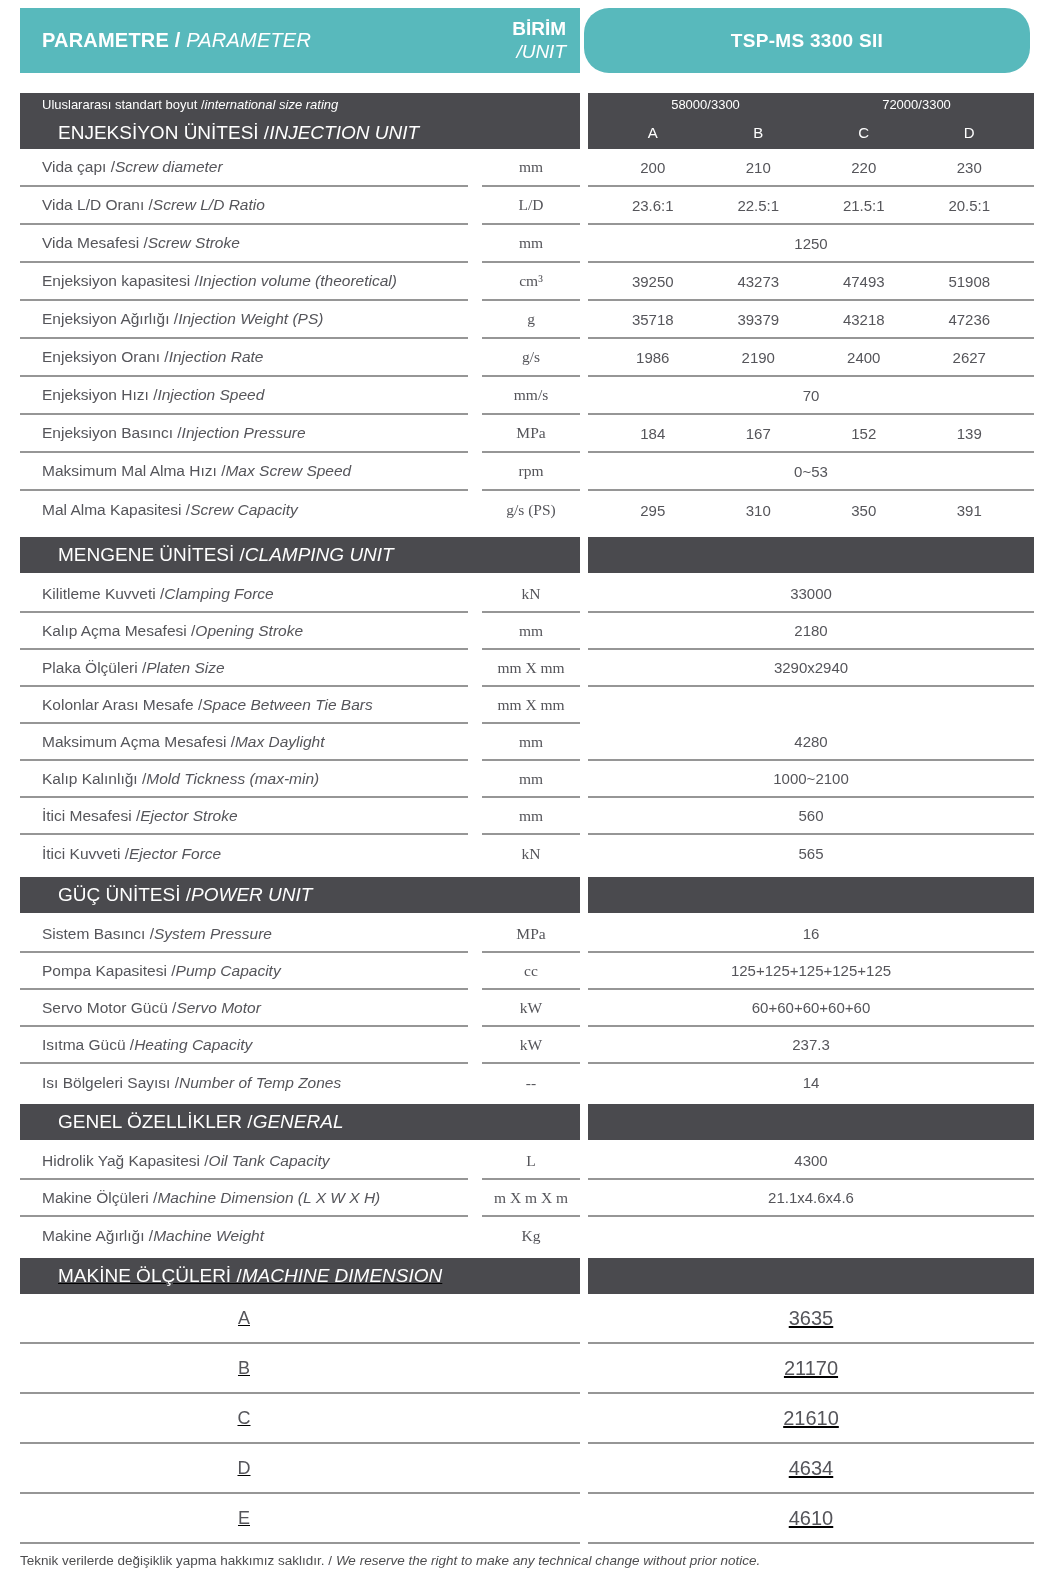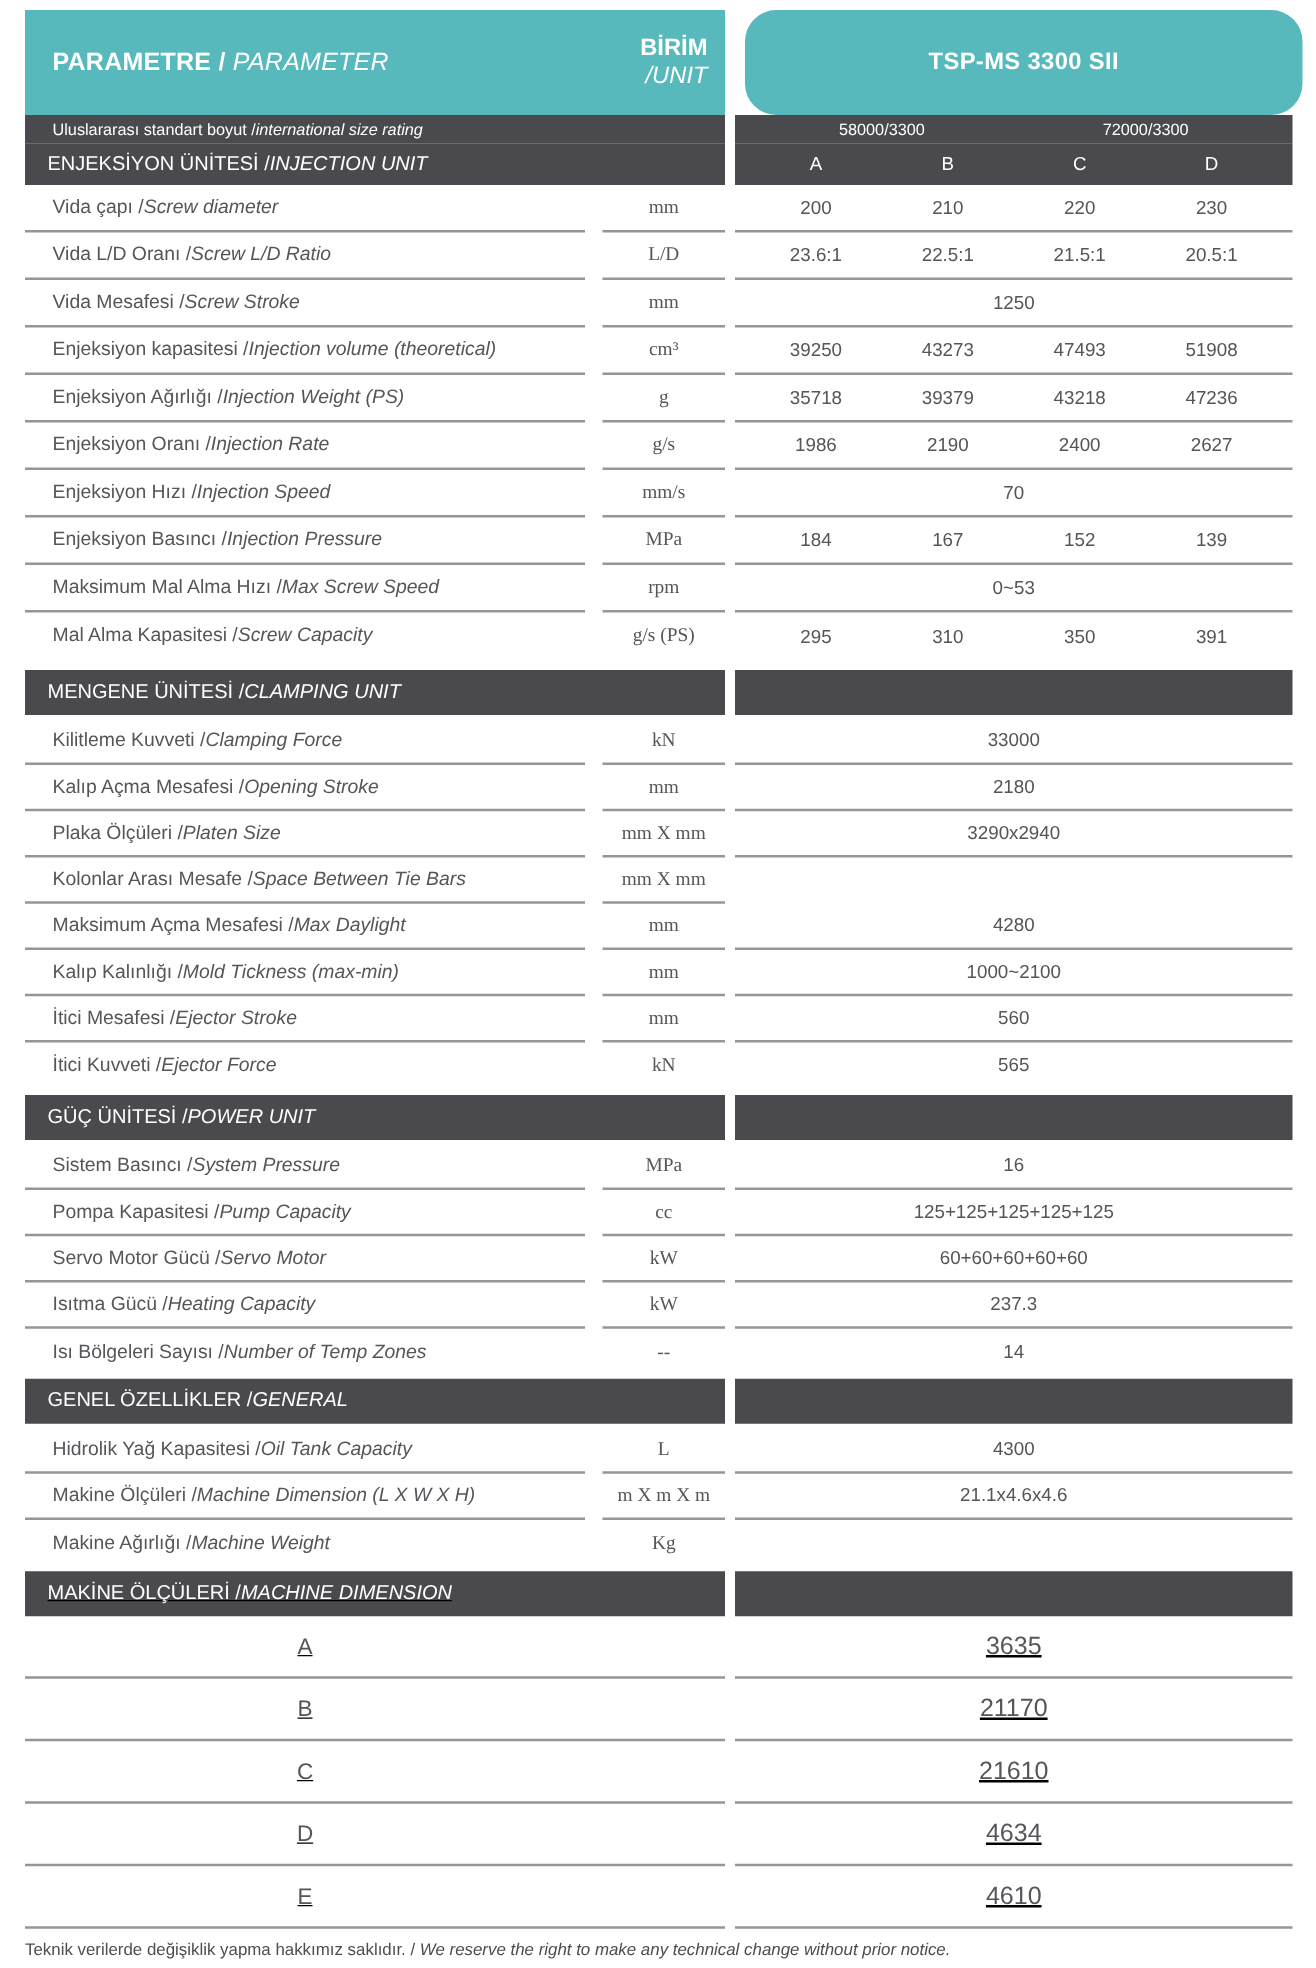--- a/index.html
+++ b/index.html
@@ -8,40 +8,40 @@
     --line:#969696;
     --text:#55555a;
     --fnote:#4d4d4f;
   }
   *{box-sizing:border-box;}
   body{margin:0;background:#ffffff;font-family:"Liberation Sans", sans-serif;}
   .sheet{width:1053px;height:1574px;padding:8px 19px 0 20px;overflow:hidden;background:#fff;}
   .i{font-style:italic;}
 
   
-  .thead{display:grid;grid-template-columns:560px 446px;column-gap:16px;height:84px;}
+  .thead{display:grid;grid-template-columns:560px 446px;column-gap:4px;height:65px;}
   .th-left{background:var(--teal);display:flex;justify-content:space-between;align-items:center;
            padding:0 14px 0 22px;color:#fff;}
   .th-param{font-size:20px;font-weight:bold;letter-spacing:.2px;}
   .th-param .i{font-weight:400;}
   .th-unit{text-align:right;font-size:19px;line-height:1.18;}
   .th-unit .u-tr{font-weight:bold;}
   .th-right{background:var(--teal);color:#fff;font-weight:bold;font-size:19px;
             display:flex;align-items:center;justify-content:center;letter-spacing:.3px;border-radius:25px;}
 
   
-  .size-row{margin-top:0;display:grid;grid-template-columns:560px 446px;column-gap:8px;height:23px;}
+  .size-row{margin-top:20px;display:grid;grid-template-columns:560px 446px;column-gap:8px;height:23px;}
   .sr-left{background:var(--dark);color:#fff;font-size:13px;display:flex;align-items:center;padding-left:22px;}
   .sr-right{background:var(--dark);color:#fff;font-size:13px;display:flex;align-items:center;padding:0 12px;}
   .sr-val{flex:1;text-align:center;}
 
   
   .sec-head{display:grid;grid-template-columns:560px 446px;column-gap:8px;height:36px;}
   .section-injection .sec-head{height:33px;}
-  .sec-head-left{background:var(--dark);color:#fff;font-size:16px;display:flex;align-items:center;padding-left:18px;}
+  .sec-head-left{background:var(--dark);color:#fff;font-size:19px;display:flex;align-items:center;padding-left:38px;}
   .sec-head-right{background:var(--dark);color:#fff;font-size:15px;display:flex;align-items:center;padding:0 12px;}
   .variant{flex:1;text-align:center;}
 
   
   .rows{margin-top:3px;}
   .section-injection .rows, .section-dimensions .rows{margin-top:0;}
   .row{display:grid;grid-template-columns:448px 14px 98px 8px 446px;height:37px;}
   .section-injection .row{height:38px;}
   .cell-param{grid-column:1;display:flex;align-items:center;padding-left:22px;
               font-size:15.5px;color:var(--text);white-space:nowrap;}

